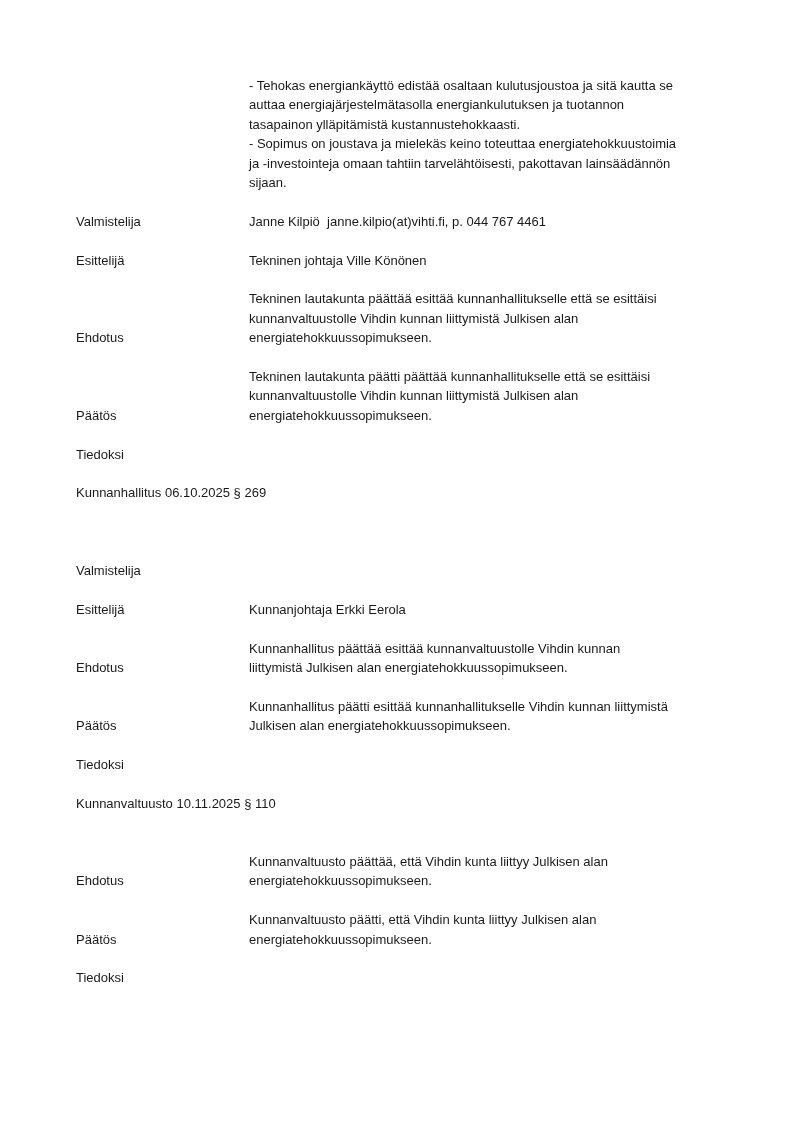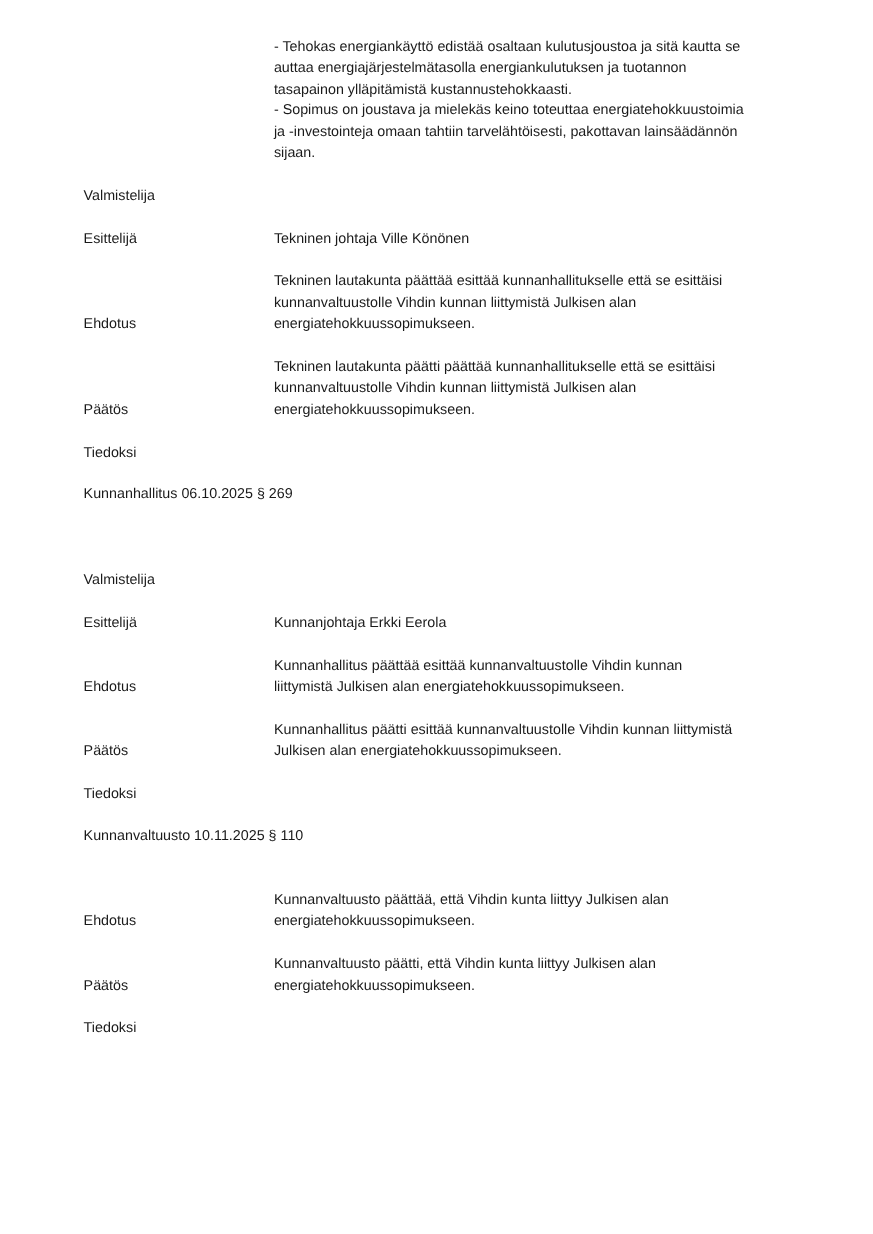--- a/index.html
+++ b/index.html
@@ -4,21 +4,21 @@
 <style>
   html, body {
     margin: 0;
     padding: 0;
     background: #ffffff;
   }
   .page {
     width: 788px;
     height: 1122px;
     box-sizing: border-box;
-    padding: 32px 58px 40px 76px;
+    padding: 76px 58px 40px 76px;
     background: #ffffff;
     font-family: "Liberation Sans", sans-serif;
     font-size: 13px;
     line-height: 19.4px;
     color: #1a1a1a;
     overflow: hidden;
   }
   .intro {
     margin-left: 173px;
     white-space: pre-wrap;
@@ -58,20 +58,21 @@
 
   <div class="intro">- Tehokas energiankäyttö edistää osaltaan kulutusjoustoa ja sitä kautta se
 auttaa energiajärjestelmätasolla energiankulutuksen ja tuotannon
 tasapainon ylläpitämistä kustannustehokkaasti.
 - Sopimus on joustava ja mielekäs keino toteuttaa energiatehokkuustoimia
 ja -investointeja omaan tahtiin tarvelähtöisesti, pakottavan lainsäädännön
 sijaan.</div>
 
   <div class="row">
     <div class="label">Valmistelija</div>
+    <div class="value">Janne Kilpiö  janne.kilpio(at)vihti.fi, p. 044 767 4461</div>
   </div>
   <div class="row">
     <div class="label">Esittelijä</div>
     <div class="value">Tekninen johtaja Ville Könönen</div>
   </div>
   <div class="row">
     <div class="label">Ehdotus</div>
     <div class="value">Tekninen lautakunta päättää esittää kunnanhallitukselle että se esittäisi
 kunnanvaltuustolle Vihdin kunnan liittymistä Julkisen alan
 energiatehokkuussopimukseen.</div>
@@ -96,21 +97,21 @@
     <div class="label">Esittelijä</div>
     <div class="value">Kunnanjohtaja Erkki Eerola</div>
   </div>
   <div class="row">
     <div class="label">Ehdotus</div>
     <div class="value">Kunnanhallitus päättää esittää kunnanvaltuustolle Vihdin kunnan
 liittymistä Julkisen alan energiatehokkuussopimukseen.</div>
   </div>
   <div class="row">
     <div class="label">Päätös</div>
-    <div class="value">Kunnanhallitus päätti esittää kunnanvaltuustolle Vihdin kunnan liittymistä
+    <div class="value">Kunnanhallitus päätti esittää kunnanhallitukselle Vihdin kunnan liittymistä
 Julkisen alan energiatehokkuussopimukseen.</div>
   </div>
   <div class="row">
     <div class="label">Tiedoksi</div>
     <div class="value"></div>
   </div>
 
   <div class="heading">Kunnanvaltuusto 10.11.2025 § 110</div>
 
   <div class="row mt-med">

